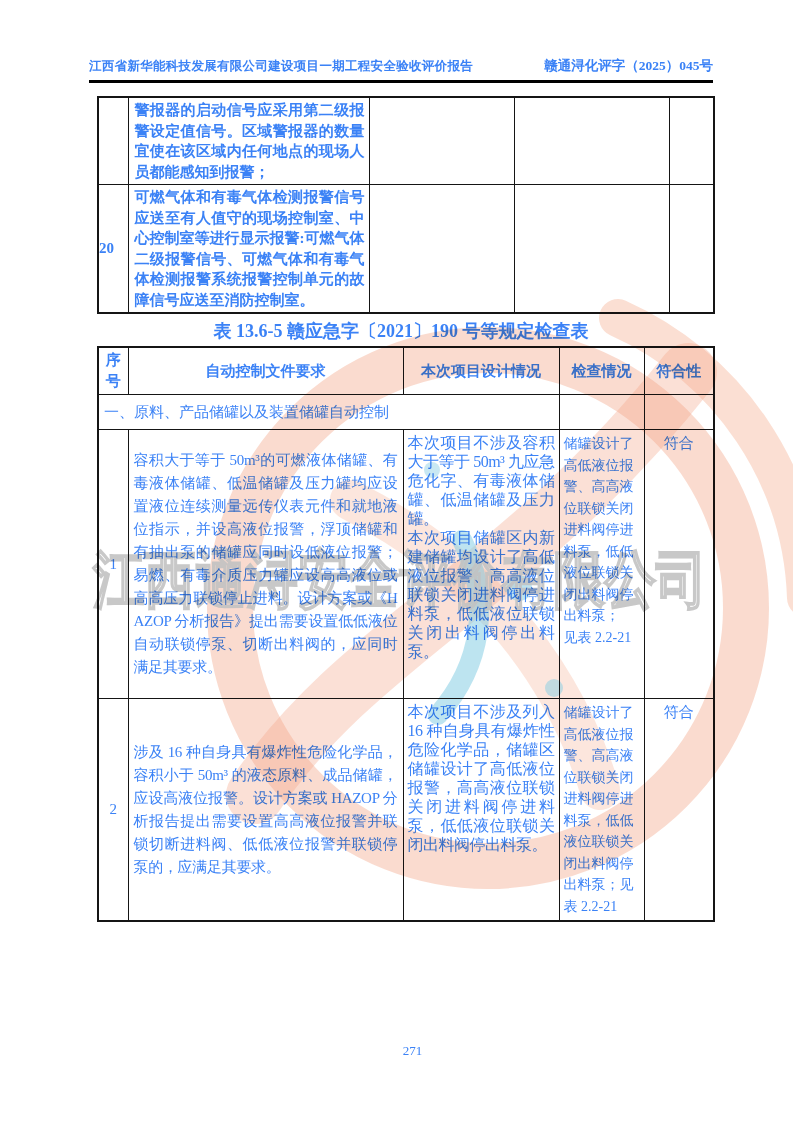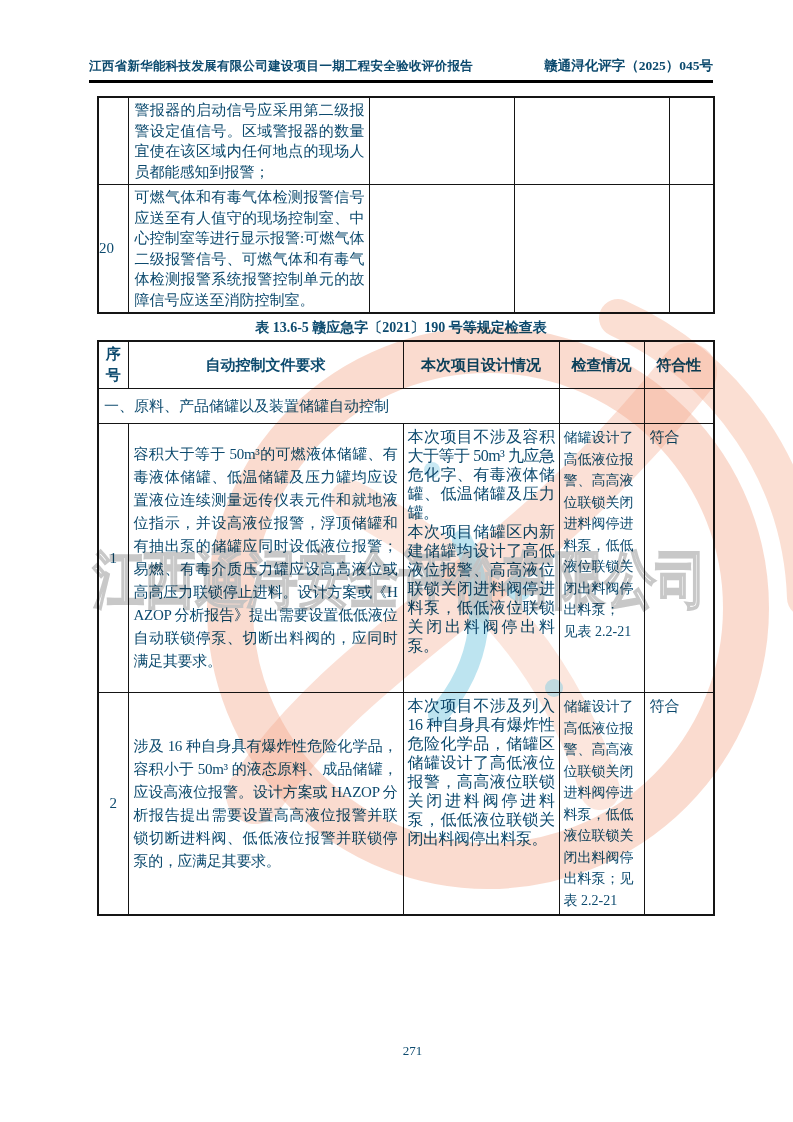--- a/index.html
+++ b/index.html
@@ -3,56 +3,56 @@
 <meta charset="utf-8">
 <style>
   html,body{margin:0;padding:0;background:#888;}
   .page{
     position:relative;
     width:793px;height:1122px;
     background:#ffffff;
     margin:0 auto;
     overflow:hidden;
     font-family:"Liberation Serif","DejaVu Serif",serif;
-    color:#0c4a6e;
+    color:#3b82f6;
   }
   .content{position:absolute;left:89px;top:57px;width:624px;}
   
   .doc-header{
     display:flex;justify-content:space-between;align-items:flex-end;
     border-bottom:3px solid #000;
     padding-bottom:5px;
   }
   .doc-header .left{font-size:12.5px;font-weight:bold;letter-spacing:.3px;}
   .doc-header .right{font-size:13.5px;font-weight:bold;}
   
   table{border-collapse:collapse;table-layout:fixed;margin-left:8px;width:616px;}
   td,th{border:1px solid #151515;padding:2px 4px;word-break:break-all;}
   table.outer2{border:2px solid #151515;}
-  .t1{margin-top:13px;font-size:15px;line-height:20.5px;}
+  .t1{margin-top:13px;font-size:15px;line-height:20.5px;font-weight:bold;}
   .t1 td.no{text-align:left;vertical-align:middle;padding:0;}
   .t1 td.req{vertical-align:middle;text-align:justify;padding-left:6px;}
   .t2{margin-top:3px;font-size:15px;line-height:21px;}
   .t2 th{font-weight:bold;text-align:center;vertical-align:middle;font-size:15px;padding:2px 1px;}
   .t2 td.no{text-align:center;vertical-align:middle;padding:0;}
   .t2 td.req{vertical-align:middle;text-align:justify;line-height:23px;padding:19px 5px;letter-spacing:-.3px;}
   .t2 td.design{vertical-align:top;text-align:justify;font-size:16px;line-height:19px;white-space:pre-line;padding:3px 4px;letter-spacing:-.5px;}
   .t2 td.check{vertical-align:top;font-size:14px;line-height:21.5px;white-space:pre-line;padding:3px 4px;}
-  .t2 td.conf{vertical-align:top;font-size:15px;padding:3px 5px;}
+  .t2 td.conf{vertical-align:top;font-size:15px;padding:3px 5px;text-align:center;}
   .t2 td.section{text-align:left;vertical-align:middle;padding-left:5px;}
   
   .para{
     margin-top:11px;
     font-size:19.5px;line-height:35px;
     text-align:justify;text-indent:2em;
     letter-spacing:.2px;
   }
   .table-title{
     margin-top:5px;margin-bottom:2px;
-    text-align:center;font-size:14px;font-weight:bold;
+    text-align:center;font-size:18px;font-weight:bold;
   }
   .page-number{
     position:absolute;left:16px;width:793px;top:1043px;
     text-align:center;font-size:13px;
   }
   
   .watermark{
     position:absolute;inset:0;z-index:3;
     pointer-events:none;
     mix-blend-mode:multiply;

